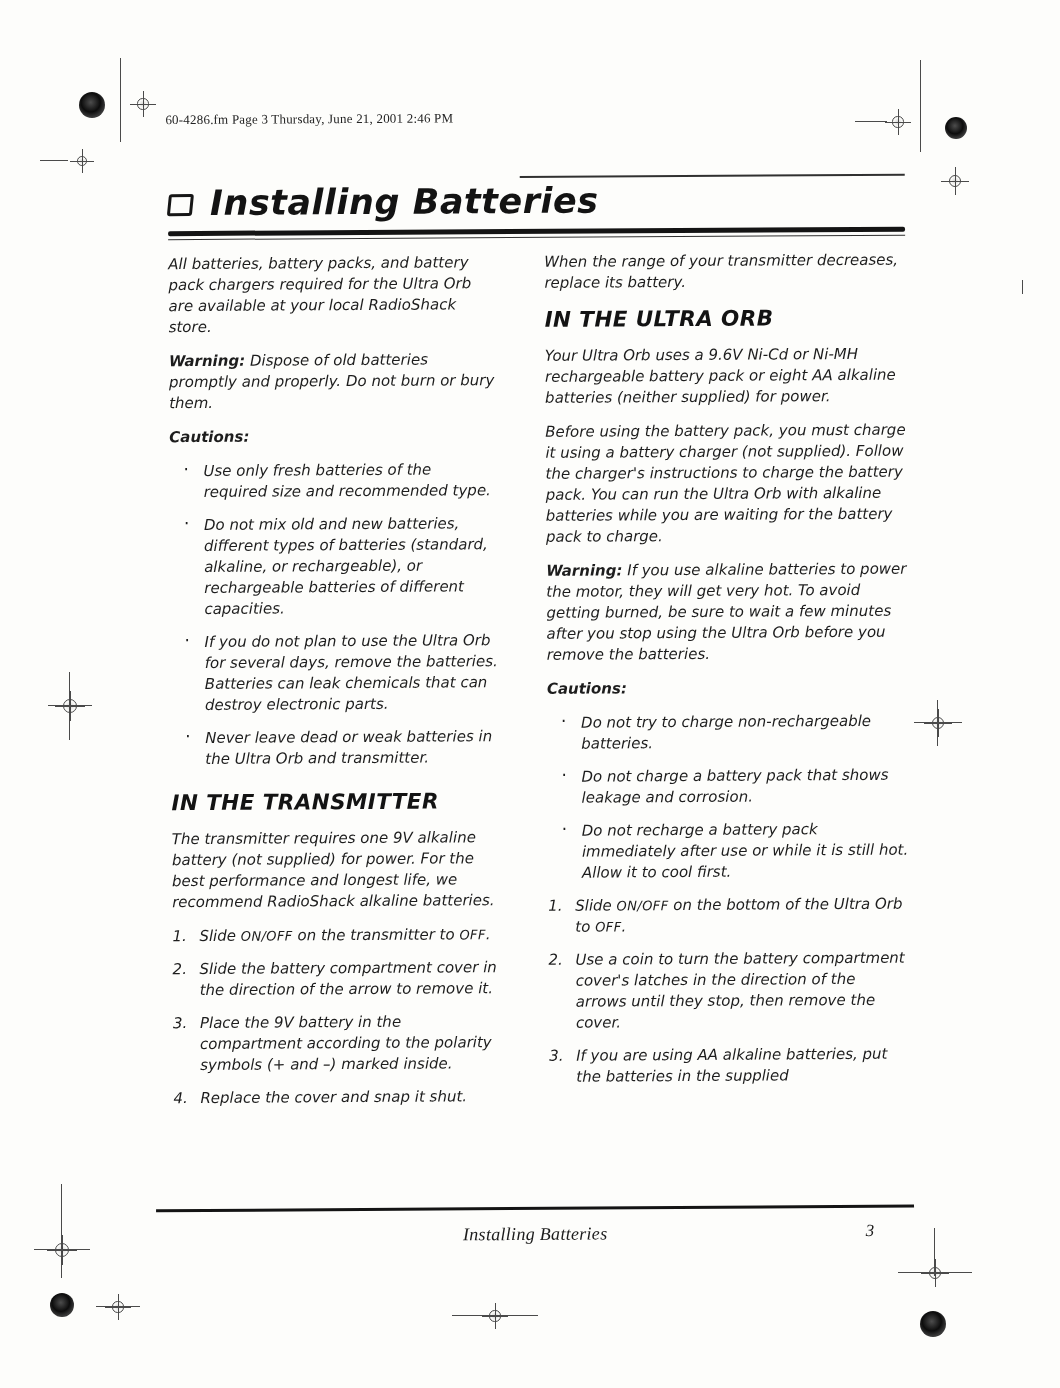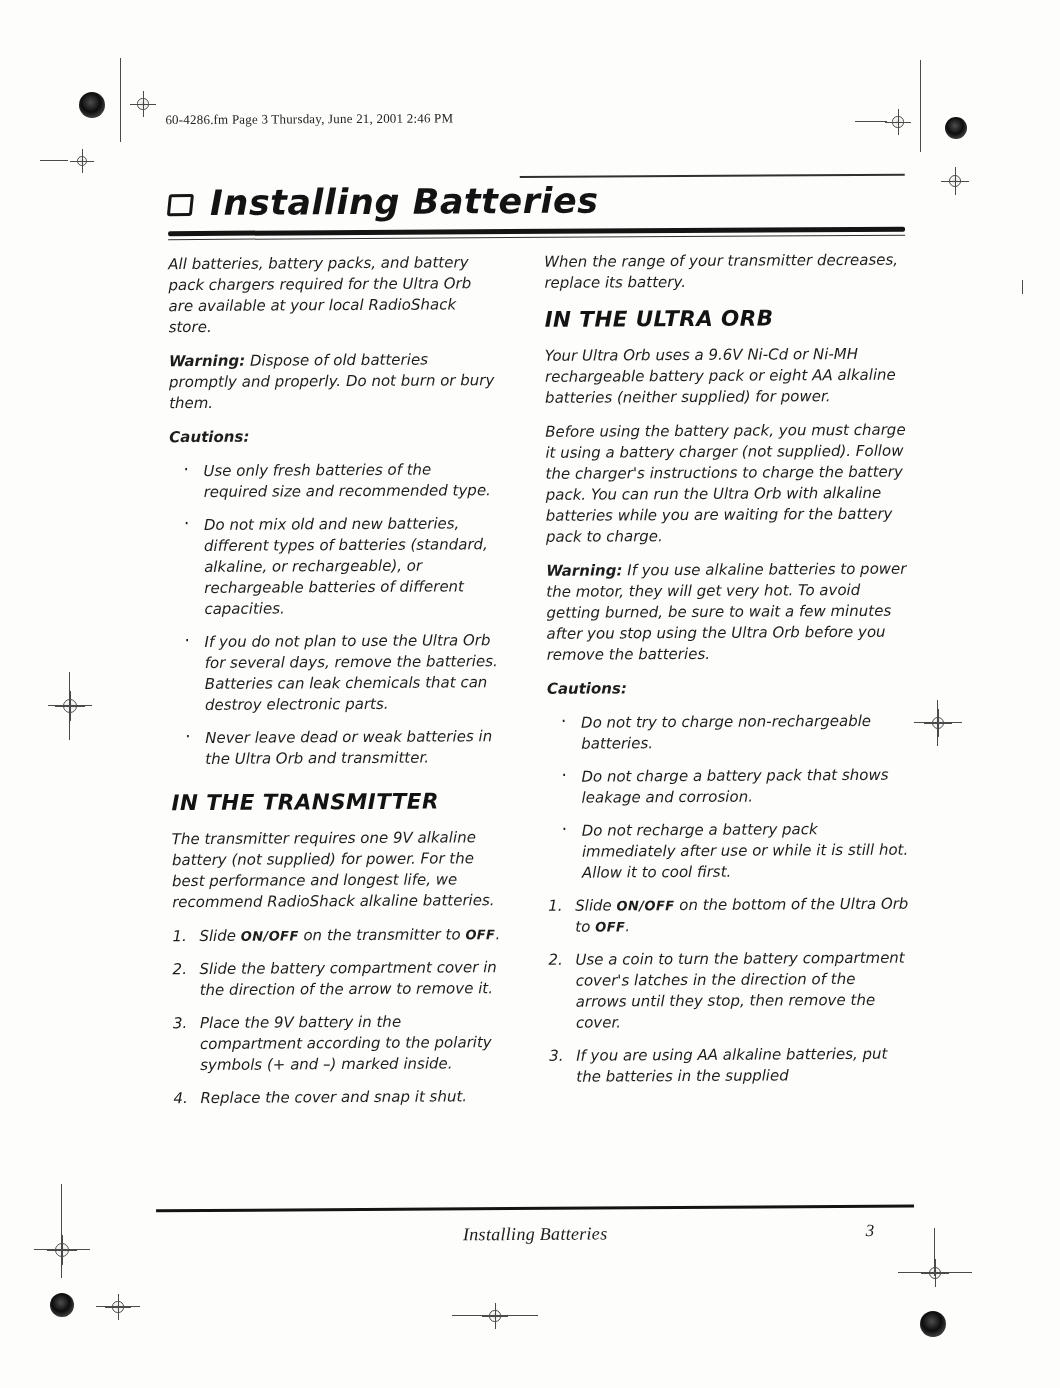--- a/index.html
+++ b/index.html
@@ -44,21 +44,21 @@
   .sec-heading { font-size:21.5px; line-height:26px; font-weight:700; font-style:italic;
                  letter-spacing:.4px; margin:20px 0 13px; color:#131313; }
 
   .bullets { margin-left:12px; margin-bottom:2px; }
   .bullet-item   { position:relative; padding-left:22px; margin-bottom:12px; }
   .bullet-marker { position:absolute; left:2px; top:-2px; font-size:17px; font-style:normal; }
 
   .step-item { display:flex; margin-bottom:12px; }
   .step-num  { width:27px; flex:none; }
   .step-text { flex:1; }
-  .seg-bold  { font-weight:700; font-size:13px; letter-spacing:.4px; }
+  .seg-bold  { font-weight:400; font-size:13px; letter-spacing:.4px; }
 
   .footer { position:absolute; left:150px; top:1207px; width:758px;
             font-family:"Liberation Serif", serif; font-style:italic; color:#1c1c1c; }
   .footer-rule  { height:2.5px; background:#141414; }
   .footer-label { text-align:center; margin-top:14px; font-size:18px; letter-spacing:.3px; }
   .footer-page  { position:absolute; right:40px; top:16px; font-size:17px; }
 </style>
 </head>
 <body>
 

